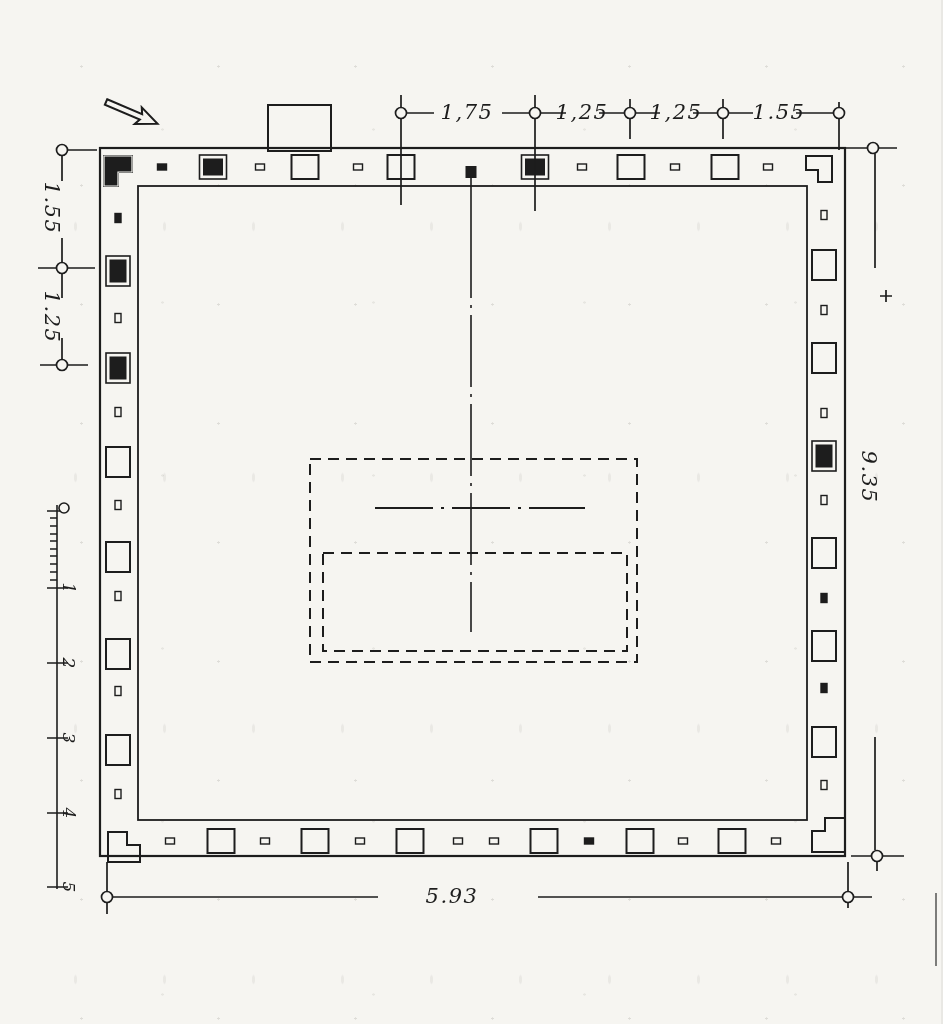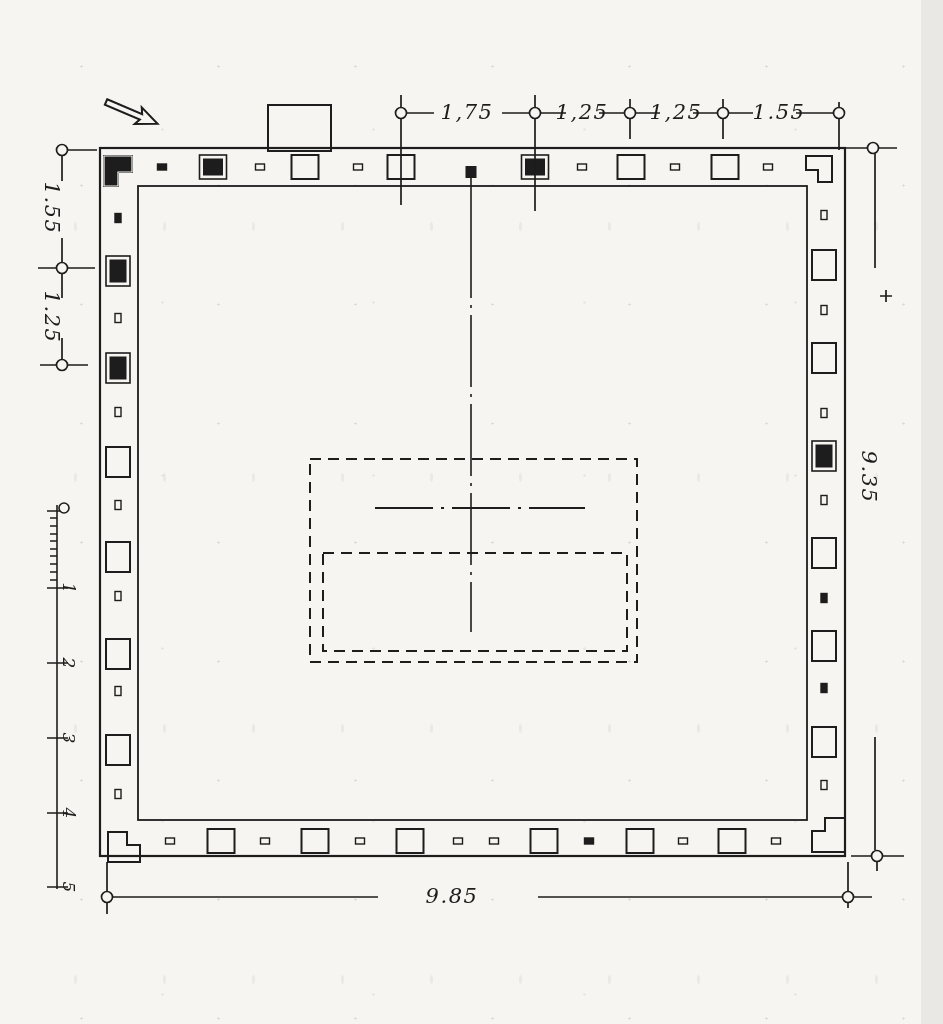--- a/index.html
+++ b/index.html
@@ -6,20 +6,21 @@
   #canvas{
     position:relative;width:921px;height:1024px;overflow:hidden;
     background-color:#f6f5f1;
     background-image:
       radial-gradient(rgba(70,68,58,0.14) 1px, transparent 1.5px),
       radial-gradient(rgba(70,68,58,0.09) 1px, transparent 1.7px),
       radial-gradient(rgba(70,68,58,0.07) 1.2px, transparent 1.9px);
     background-size:137px 119px, 211px 173px, 89px 251px;
     background-position:13px 7px, 57px 43px, 31px 101px;
     font-family:"DejaVu Serif", serif;
+    padding-left:20px;
   }
   #plan-svg{position:absolute;left:0;top:0;}
   .dim-label{
     position:absolute;color:#1d1d1d;font:italic 21px "DejaVu Serif", serif;
     letter-spacing:1.5px;white-space:nowrap;transform:translate(-50%,-50%);
     user-select:none;
   }
   .rot{transform:translate(-50%,-50%) rotate(90deg);}
   .scale-num{font-size:17px;letter-spacing:0;}
 </style>
@@ -156,20 +157,20 @@
 
   <div class="dim-label" style="left:467px;top:112px">1,75</div>
   <div class="dim-label" style="left:582px;top:112px">1,25</div>
   <div class="dim-label" style="left:676px;top:112px">1,25</div>
   <div class="dim-label" style="left:779px;top:112px">1.55</div>
 
   <div class="dim-label rot" style="left:52px;top:208px">1.55</div>
   <div class="dim-label rot" style="left:52px;top:317px">1.25</div>
 
   <div class="dim-label rot" style="left:869px;top:477px">9.35</div>
-  <div class="dim-label" style="left:452px;top:896px">9.85</div>
+  <div class="dim-label" style="left:452px;top:896px">5.93</div>
 
   <div class="dim-label rot scale-num" style="left:69px;top:588px">1</div>
   <div class="dim-label rot scale-num" style="left:69px;top:663px">2</div>
   <div class="dim-label rot scale-num" style="left:69px;top:738px">3</div>
   <div class="dim-label rot scale-num" style="left:69px;top:813px">4</div>
   <div class="dim-label rot scale-num" style="left:69px;top:887px">5</div>
 </div>
 
 </body></html>

